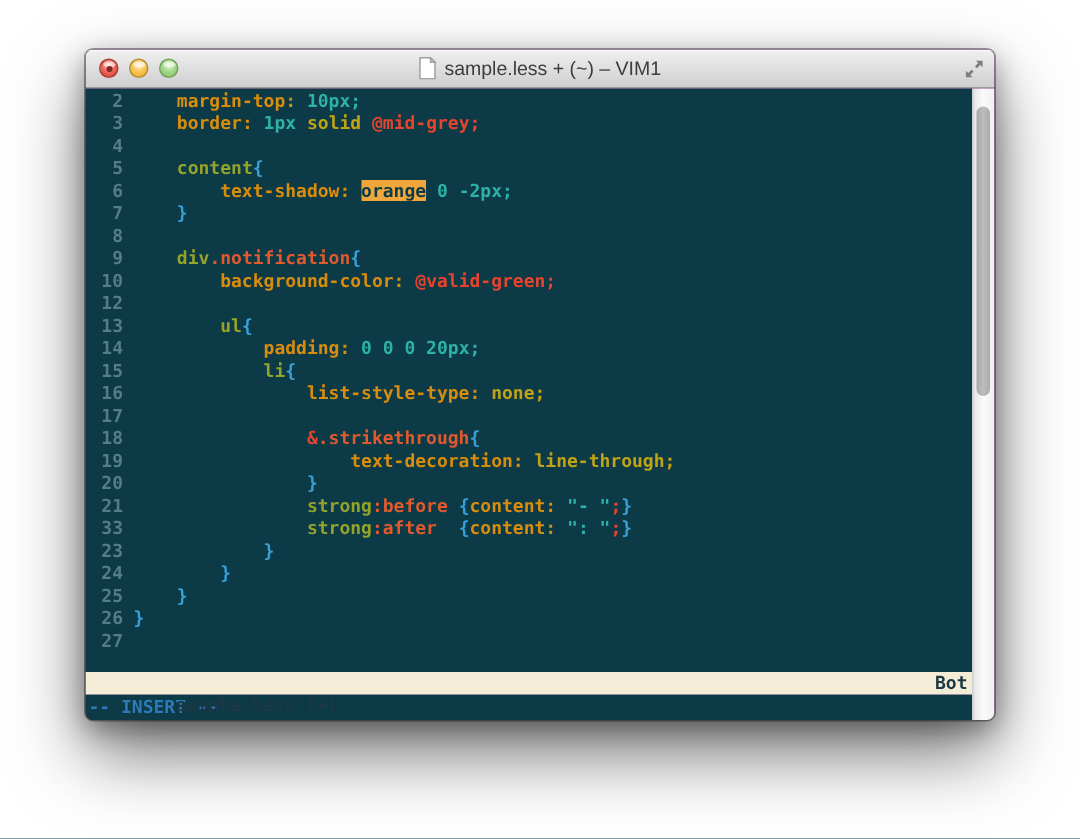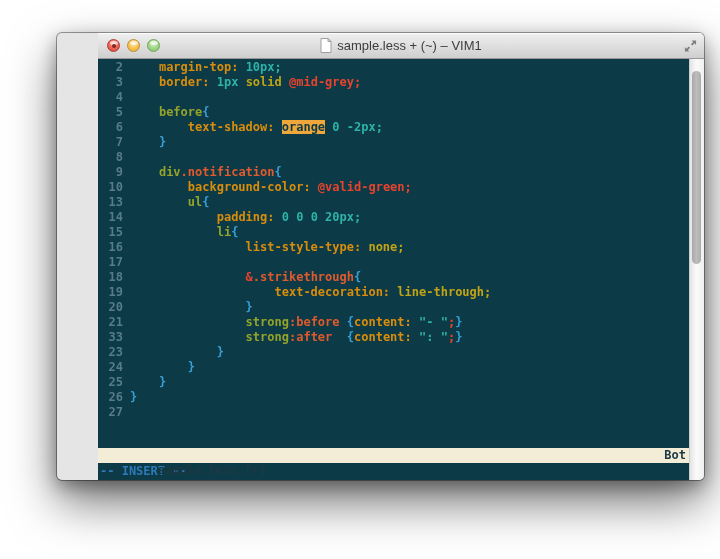--- a/index.html
+++ b/index.html
@@ -2,23 +2,23 @@
 <html><head>
 <meta charset="utf-8">
 <style>
   html,body{margin:0;padding:0;}
   body{
     width:720px;height:559px;background:#ffffff;position:relative;overflow:hidden;
     font-family:"Liberation Sans", sans-serif;
   }
   .window{
     position:absolute;left:57px;top:33px;width:606px;height:447px;
-    border-radius:5px;overflow:hidden;background:#e5e5e5;
+    border-radius:5px;overflow:hidden;background:#701a75;
     box-shadow:0 22px 48px rgba(0,0,0,.55),0 6px 18px rgba(0,0,0,.35),0 0 0 1px rgba(50,50,50,.45);
-    display:flex;flex-direction:column;padding-left:41px;
+    display:flex;flex-direction:column;
   }
   
   .titlebar{
     flex:0 0 25px;height:25px;position:relative;
     background:linear-gradient(#f0f0f0,#cfcfcf);
     border-bottom:1px solid #989898;
     box-shadow:inset 0 1px 0 #fcfcfc;
     display:flex;align-items:center;justify-content:center;
   }
   .tl-group{position:absolute;left:9px;top:0;height:100%;display:flex;align-items:center;gap:7px;}
@@ -98,26 +98,27 @@
       </g>
     </svg>
   </div>
 
   <div class="main">
     <div class="editor-col">
       <div class="code-area">
           <div class="line"><span class="ln">2</span><span class="tk-w">    </span><span class="tk-o">margin-top:</span><span class="tk-w"> </span><span class="tk-t">10px;</span></div>
           <div class="line"><span class="ln">3</span><span class="tk-w">    </span><span class="tk-o">border:</span><span class="tk-w"> </span><span class="tk-t">1px</span><span class="tk-w"> </span><span class="tk-g">solid</span><span class="tk-w"> </span><span class="tk-r">@mid-grey;</span></div>
           <div class="line"><span class="ln">4</span></div>
-          <div class="line"><span class="ln">5</span><span class="tk-w">    </span><span class="tk-s">before</span><span class="tk-b">{</span></div>
+          <div class="line"><span class="ln">5</span><span class="tk-w">    </span><span class="tk-s">content</span><span class="tk-b">{</span></div>
           <div class="line"><span class="ln">6</span><span class="tk-w">        </span><span class="tk-o">text-shadow:</span><span class="tk-w"> </span><span class="tk-h">orange</span><span class="tk-w"> </span><span class="tk-t">0 -2px;</span></div>
           <div class="line"><span class="ln">7</span><span class="tk-w">    </span><span class="tk-b">}</span></div>
           <div class="line"><span class="ln">8</span></div>
           <div class="line"><span class="ln">9</span><span class="tk-w">    </span><span class="tk-s">div</span><span class="tk-c">.notification</span><span class="tk-b">{</span></div>
           <div class="line"><span class="ln">10</span><span class="tk-w">        </span><span class="tk-o">background-color:</span><span class="tk-w"> </span><span class="tk-r">@valid-green;</span></div>
+          <div class="line"><span class="ln">12</span></div>
           <div class="line"><span class="ln">13</span><span class="tk-w">        </span><span class="tk-s">ul</span><span class="tk-b">{</span></div>
           <div class="line"><span class="ln">14</span><span class="tk-w">            </span><span class="tk-o">padding:</span><span class="tk-w"> </span><span class="tk-t">0 0 0 20px;</span></div>
           <div class="line"><span class="ln">15</span><span class="tk-w">            </span><span class="tk-s">li</span><span class="tk-b">{</span></div>
           <div class="line"><span class="ln">16</span><span class="tk-w">                </span><span class="tk-o">list-style-type:</span><span class="tk-w"> </span><span class="tk-g">none;</span></div>
           <div class="line"><span class="ln">17</span></div>
           <div class="line"><span class="ln">18</span><span class="tk-w">                </span><span class="tk-r">&amp;</span><span class="tk-c">.strikethrough</span><span class="tk-b">{</span></div>
           <div class="line"><span class="ln">19</span><span class="tk-w">                    </span><span class="tk-o">text-decoration:</span><span class="tk-w"> </span><span class="tk-g">line-through;</span></div>
           <div class="line"><span class="ln">20</span><span class="tk-w">                </span><span class="tk-b">}</span></div>
           <div class="line"><span class="ln">21</span><span class="tk-w">                </span><span class="tk-s">strong</span><span class="tk-c">:before</span><span class="tk-w"> </span><span class="tk-b">{</span><span class="tk-o">content:</span><span class="tk-w"> </span><span class="tk-t">"- "</span><span class="tk-r">;</span><span class="tk-b">}</span></div>
           <div class="line"><span class="ln">33</span><span class="tk-w">                </span><span class="tk-s">strong</span><span class="tk-c">:after</span><span class="tk-w">  </span><span class="tk-b">{</span><span class="tk-o">content:</span><span class="tk-w"> </span><span class="tk-t">": "</span><span class="tk-r">;</span><span class="tk-b">}</span></div>

